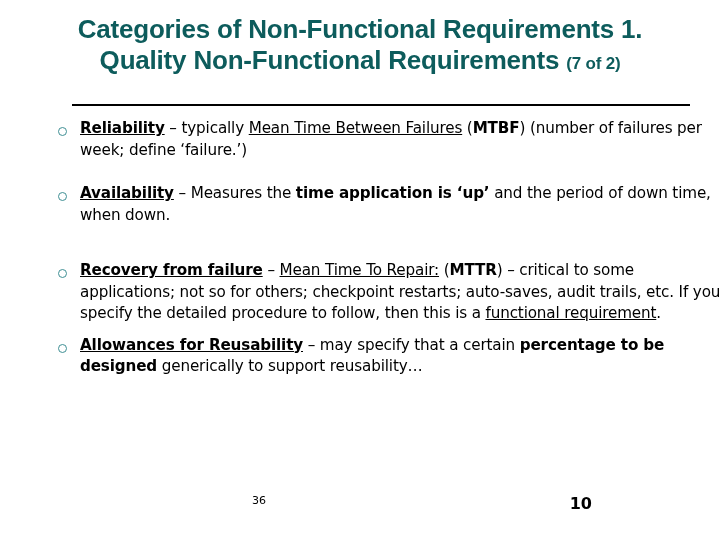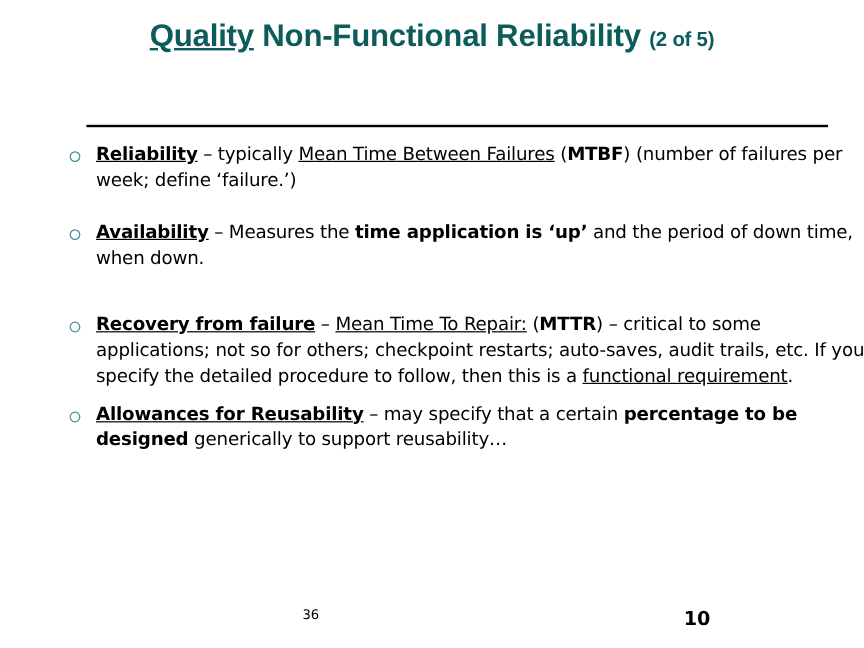--- a/index.html
+++ b/index.html
@@ -20,21 +20,20 @@
     color: #0d5c5c;
     font-family: "Liberation Sans", sans-serif;
     font-weight: bold;
     font-size: 26px;
     line-height: 31px;
     text-align: center;
     padding: 14px 6px 0 6px;
     letter-spacing: -0.2px;
   }
   .slide-title .u {
-    text-decoration: underline;
   }
   .title-suffix {
     font-size: 17px;
   }
 
   
   .divider-wrap {
     position: absolute;
     top: 104px;
     left: 0;
@@ -101,21 +100,21 @@
 
   
   .b1 { margin-bottom: 22px; }
   .b2 { margin-bottom: 34px; }
   .b3 { margin-bottom: 10px; }
   .b4 { margin-bottom: 16px; }
 
   
   .footer {
     position: absolute;
-    bottom: 4px;
+    bottom: 16px;
     left: 0;
     width: 612px;
     height: 40px;
   }
   .footer-center {
     position: absolute;
     left: 252px;
     top: 10px;
     font-family: "DejaVu Sans", sans-serif;
     font-size: 11px;
@@ -128,21 +127,22 @@
     font-family: "DejaVu Sans", sans-serif;
     font-size: 16px;
     color: #000000;
     font-weight: bold;
   }
 </style>
 </head>
 <body>
 
 <div class="slide-title">
-  <div><span class="u">Quality</span> <span>Non-Functional Reliability</span> <span class="title-suffix">(2 of 5)</span></div>
+  <div><span>Categories of Non-Functional Requirements  1.</span></div>
+  <div><span class="u">Quality</span> <span>Non-Functional Requirements</span> <span class="title-suffix">(7 of 2)</span></div>
 </div>
 
 <div class="divider-wrap">
   <div class="divider"></div>
 </div>
 
 <div class="body-area">
 
   <div class="bullet b1">
     <div class="bullet-marker"><span></span></div>

